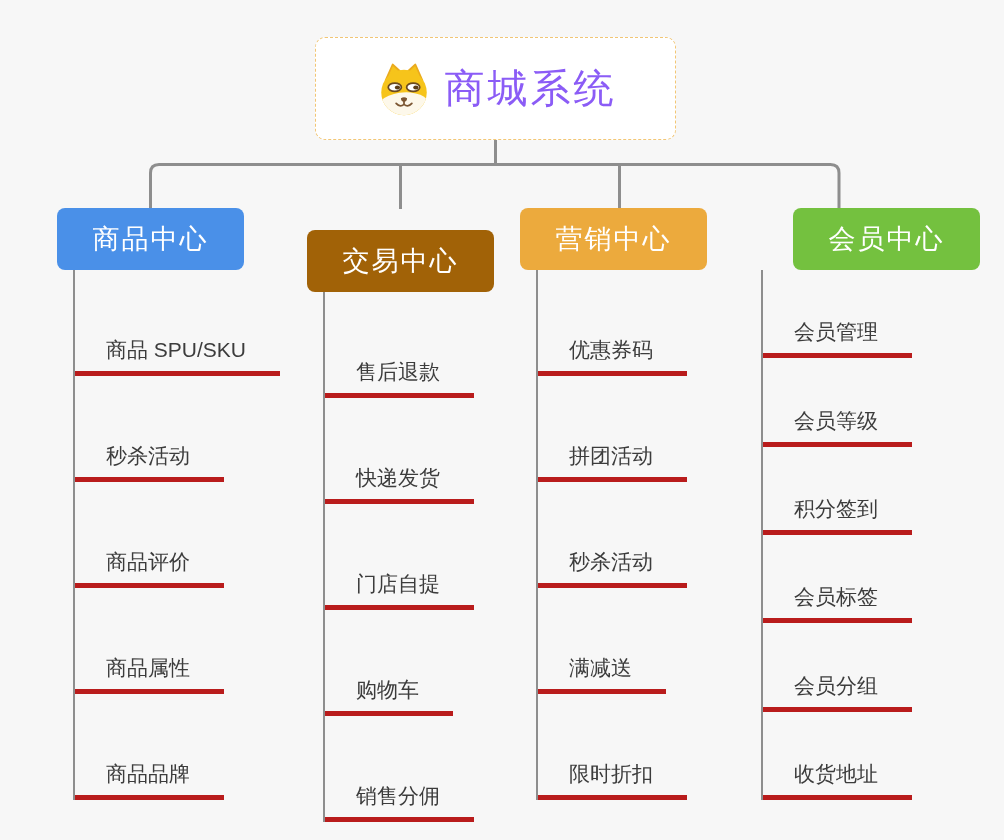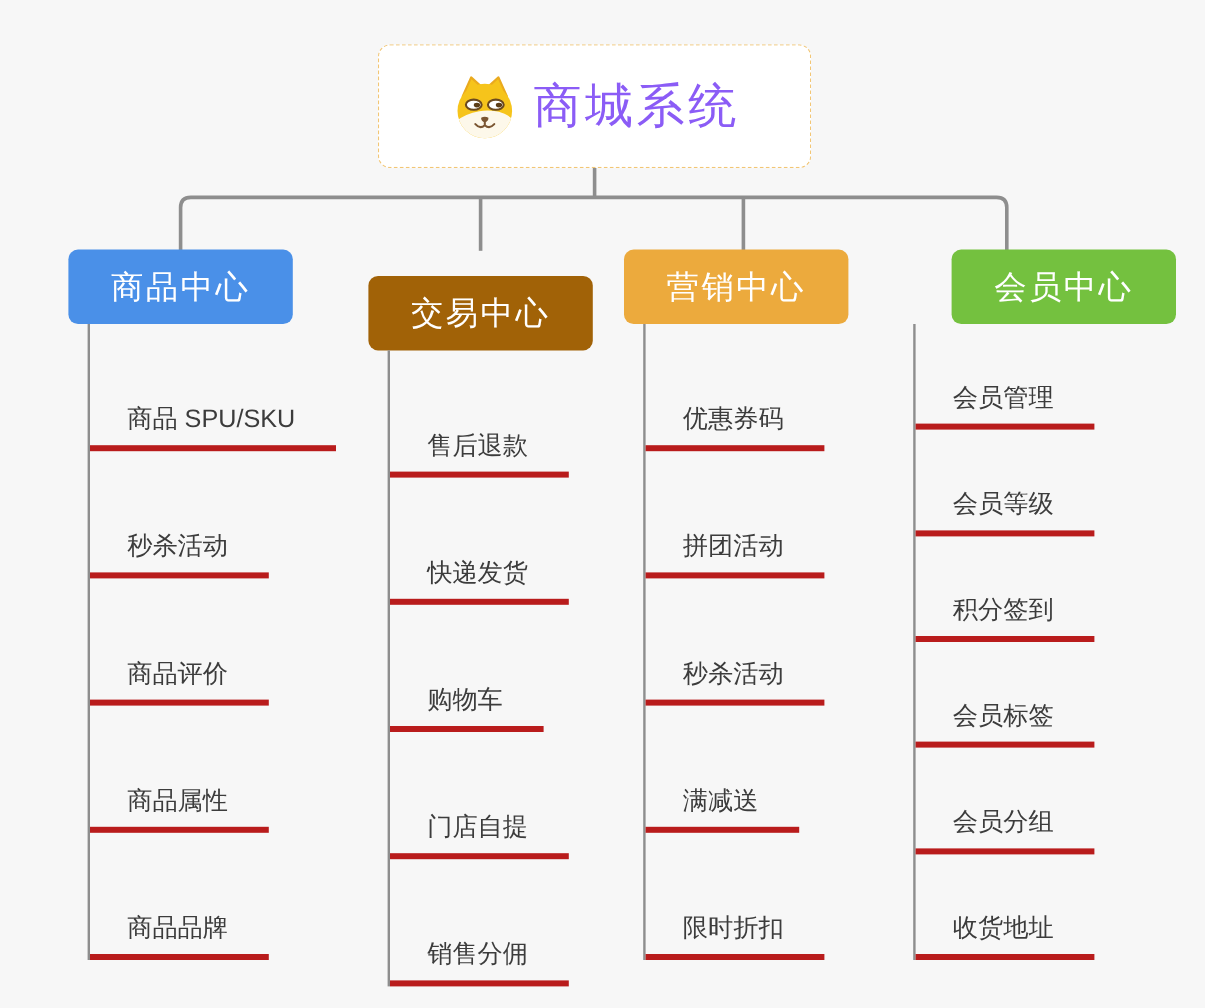--- a/index.html
+++ b/index.html
@@ -128,24 +128,24 @@
       <span>交易中心</span>
     </div>
     <ul class="items">
       <li class="item">
           <span class="item-label">售后退款</span>
         </li>
       <li class="item">
           <span class="item-label">快递发货</span>
         </li>
       <li class="item">
+          <span class="item-label">门店自提</span>
+        </li>
+      <li class="item">
           <span class="item-label">购物车</span>
-        </li>
-      <li class="item">
-          <span class="item-label">门店自提</span>
         </li>
       <li class="item">
           <span class="item-label">销售分佣</span>
         </li>
     </ul>
   </div>
 
   <div class="branch" style="left:520px">
     <div class="branch-box" style="background-color: rgb(236, 170, 61);">
       <span>营销中心</span>

